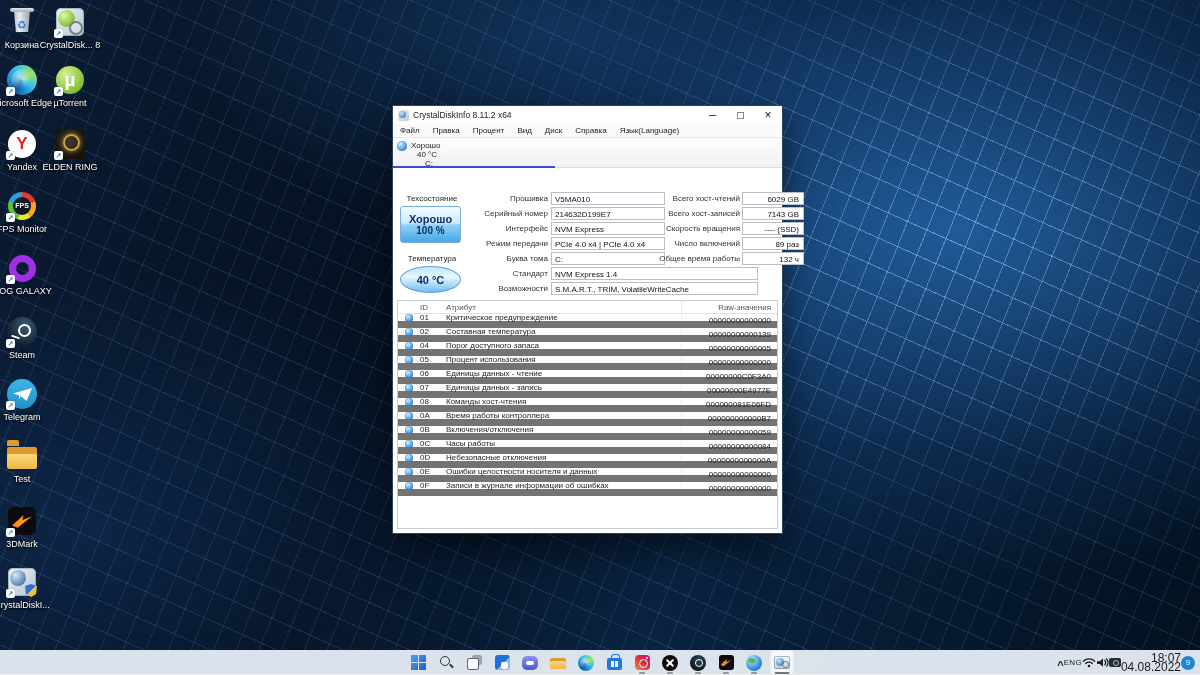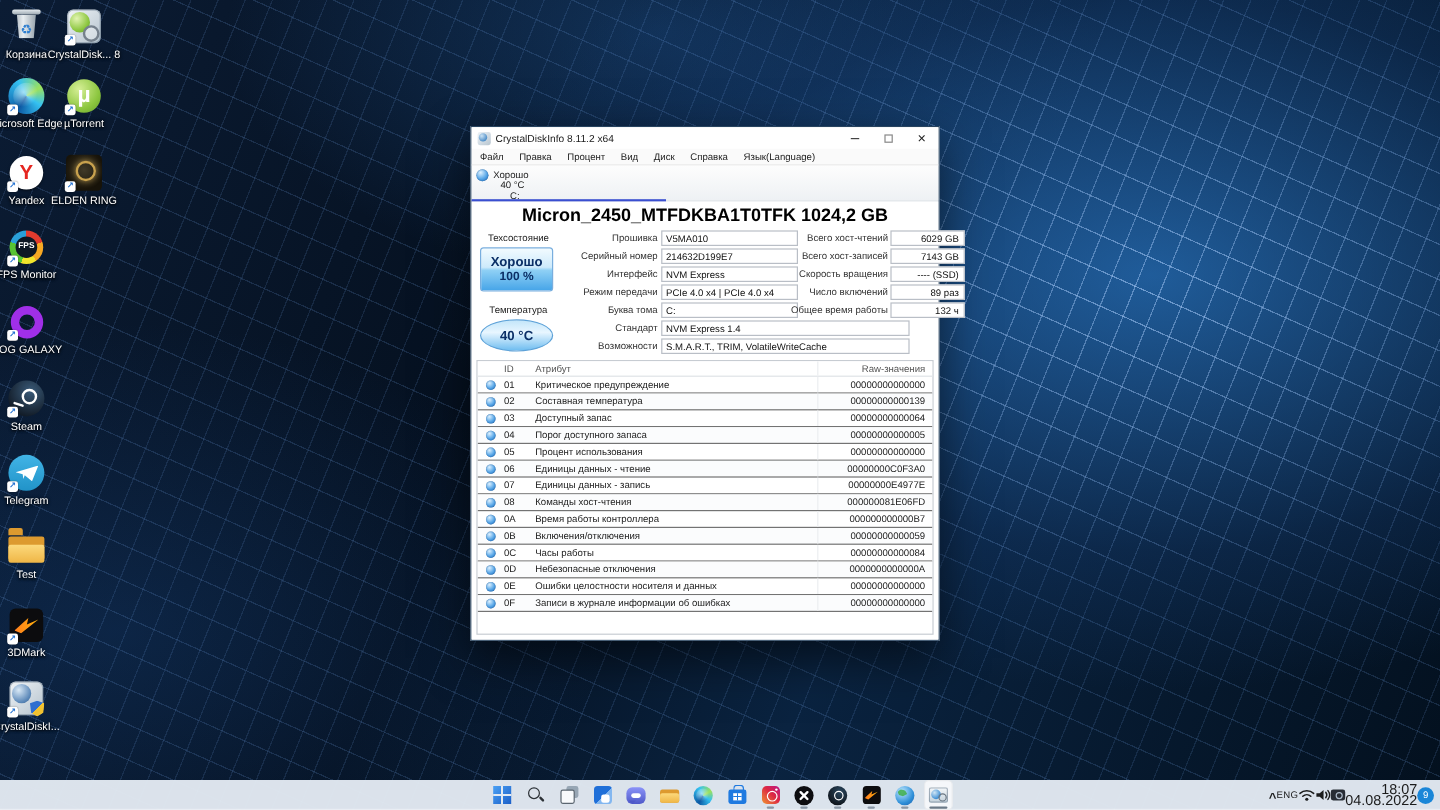--- a/index.html
+++ b/index.html
@@ -150,21 +150,21 @@
           font-size:8px; line-height:11px; padding:1px 0 0 3px; white-space:nowrap; overflow:hidden; }
   .mrow { left:60px; width:212px; }
   .mrow .flabel { right:117px; }
   .mrow .fbox { left:98px; width:114px; }
   .mrow.wide .fbox { width:207px; }
   .rrow { left:240px; width:171px; }
   .rrow .flabel { right:64px; }
   .rrow .fbox { left:109px; width:62px; text-align:right; padding-right:4px; }
 
   .smart { position:absolute; left:4px; right:4px; top:132px; bottom:4px; border:1px solid #c7ccd2; background:#fff; overflow:hidden; }
-  .srow { display:flex; height:14px; align-items:center; border-bottom:1px solid #737373; font-size:8px; color:#222; }
+  .srow { display:flex; height:14px; align-items:center; border-bottom:7px solid #737373; font-size:8px; color:#222; }
   .srow:nth-child(odd):not(.shead) { background:#fbfcfd; }
   .shead { height:13px; color:#555; border-bottom:1px solid #dfe3e7; background:#fff; }
   .c-dot { width:22px; display:flex; justify-content:center; }
   .c-dot .sph { width:8px; height:8px; }
   .c-id { width:26px; }
   .c-attr { flex:1; }
   .c-raw { width:96px; text-align:right; padding-right:6px; border-left:1px solid #eceef1; align-self:stretch; line-height:14px; }
   .shead .c-raw { line-height:13px; }
 
   
@@ -373,21 +373,20 @@
     <div class="tabstrip">
       <div class="disk-tab">
         <span class="sph"></span>
         <span class="dt-status">Хорошо</span>
         <span class="dt-temp">40 °C</span>
         <span class="dt-letter">C:</span>
       </div>
       <span class="tab-underline"></span>
     </div>
     <div class="content">
-      <div class="drive-title">Micron_2450_MTFDKBA1T0TFK 1024,2 GB</div>
 
       <div class="hlabel" style="top:26px">Техсостояние</div>
       <div class="health-btn">
         <span class="health-status">Хорошо</span>
         <span class="health-pct">100 %</span>
       </div>
       <div class="hlabel" style="top:86px">Температура</div>
       <div class="temp-oval">
         <span class="temp-val">40 °C</span>
       </div>
@@ -457,28 +456,20 @@
           <span class="c-attr">Критическое предупреждение</span>
           <span class="c-raw">00000000000000</span>
         </div>
         <div class="srow">
           <span class="c-dot">
               <i class="sph"></i>
             </span>
           <span class="c-id">02</span>
           <span class="c-attr">Составная температура</span>
           <span class="c-raw">00000000000139</span>
-        </div>
-        <div class="srow">
-          <span class="c-dot">
-              <i class="sph"></i>
-            </span>
-          <span class="c-id">03</span>
-          <span class="c-attr">Доступный запас</span>
-          <span class="c-raw">00000000000064</span>
         </div>
         <div class="srow">
           <span class="c-dot">
               <i class="sph"></i>
             </span>
           <span class="c-id">04</span>
           <span class="c-attr">Порог доступного запаса</span>
           <span class="c-raw">00000000000005</span>
         </div>
         <div class="srow">

